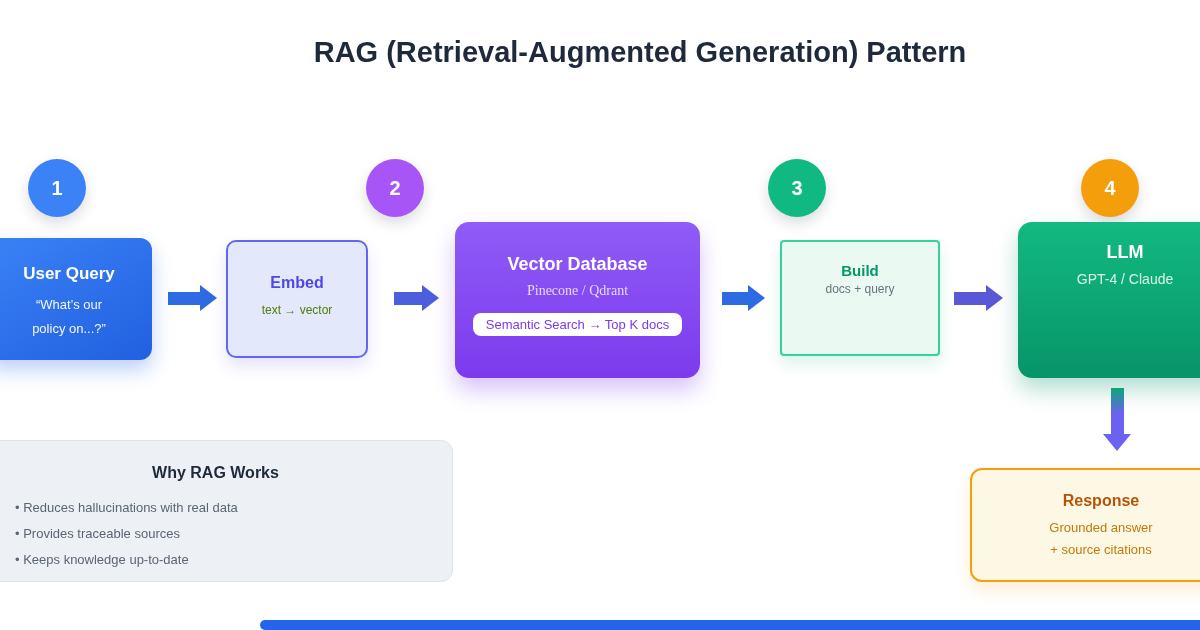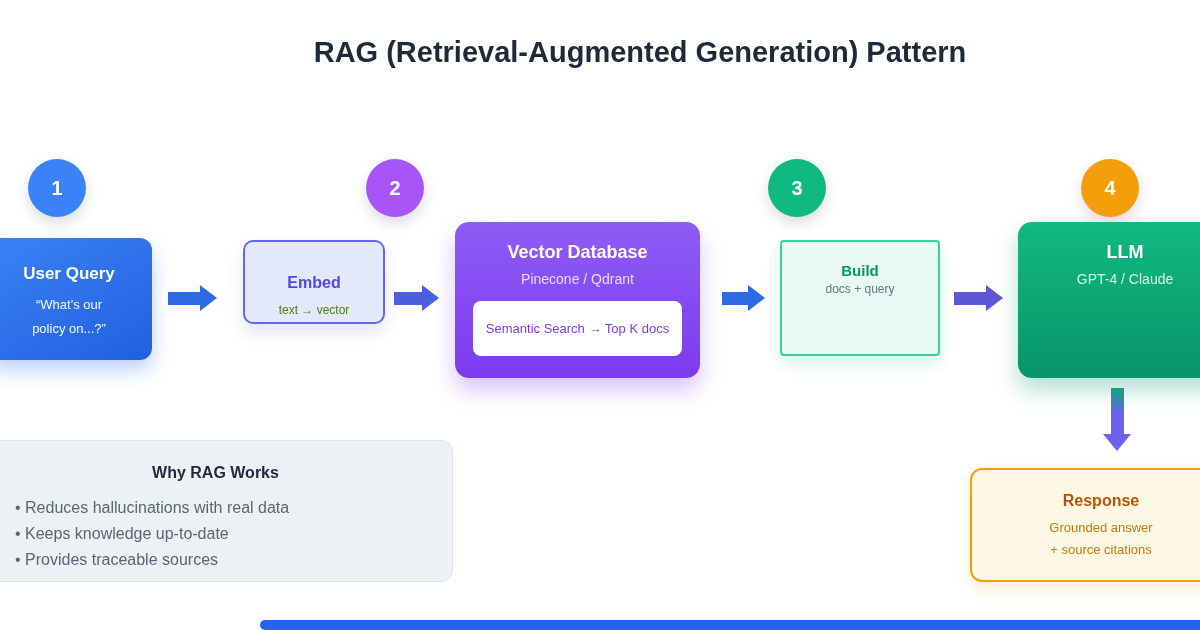--- a/index.html
+++ b/index.html
@@ -43,45 +43,45 @@
     border-radius: 12px;
     background: linear-gradient(150deg, #3b82f6 0%, #2160e0 100%);
     box-shadow: 0 10px 20px rgba(37,99,235,.30);
     color: #fff;
   }
   .uq .node-title { padding-top: 26px; font-size: 17px; font-weight: 700; }
   .uq .node-sub { margin-top: 9px; font-size: 13px; line-height: 24px; color: rgba(255,255,255,.94); }
 
   
   .embed {
-    left: 243px; top: 240px; width: 142px; height: 84px;
+    left: 226px; top: 240px; width: 142px; height: 118px;
     background: #e3e8fb;
     border: 2px solid #6366f1;
     border-radius: 10px;
     box-shadow: 0 8px 16px rgba(99,102,241,.18);
   }
   .embed .node-title { padding-top: 32px; font-size: 16px; font-weight: 700; color: #4f46e5; }
   .embed .node-sub { margin-top: 11px; font-size: 12px; color: #4d7c0f; }
 
   
   .vdb {
     left: 455px; top: 222px; width: 245px; height: 156px;
     border-radius: 14px;
     background: linear-gradient(180deg, #8f5cf7 0%, #7c3aed 100%);
     box-shadow: 0 12px 22px rgba(124,58,237,.30);
     color: #fff;
   }
-  .vdb .node-title { padding-top: 20px; font-size: 18px; font-weight: 700; }
-  .vdb .node-sub { margin-top: 8px; font-size: 14px; color: #e6d9ff; }
+  .vdb .node-title { padding-top: 32px; font-size: 18px; font-weight: 700; }
+  .vdb .node-sub { margin-top: 8px; font-size: 14px; color: #e6d9ff; font-family: Liberation Serif, serif; }
   .pill {
     display: inline-block;
     margin-top: 14px;
     background: #ffffff;
     border-radius: 8px;
-    padding: 20px 13px;
+    padding: 4px 13px;
     font-size: 13px;
   }
   .vdb .pill { color: #7c3aed; }
 
   
   .bc {
     left: 780px; top: 240px; width: 160px; height: 116px;
     background: #eafaf3;
     border: 2px solid #34d399;
     border-radius: 4px;
@@ -123,21 +123,21 @@
     border-radius: 12px;
   }
   .why-title {
     padding-top: 23px;
     text-align: center;
     font-size: 16px;
     font-weight: 700;
     color: #1e293b;
   }
   .why-list { margin-top: 13px; padding-left: 36px; text-align: left; }
-  .why-list div { font-size: 16px; color: #5b6474; line-height: 26px; }
+  .why-list div { font-size: 13px; color: #5b6474; line-height: 26px; }
 
   
   .harrow { position: absolute; display: flex; align-items: center; }
   .harrow i { display: block; }
   .harrow .bar { height: 13px; }
   .harrow .head { width: 0; height: 0; border-top: 13px solid transparent; border-bottom: 13px solid transparent; }
   .a1 { left: 168px; top: 285px; }
   .a1 .bar { width: 32px; background: #2e6ae2; }
   .a1 .head { border-left: 17px solid #2e6ae2; }
   .a2 { left: 394px; top: 285px; }
@@ -238,20 +238,20 @@
     <div class="node-sub">
       <div>Grounded answer</div>
       <div>+ source citations</div>
     </div>
   </div>
 
   <div class="why">
     <div class="why-title">Why RAG Works</div>
     <div class="why-list">
       <div>• Reduces hallucinations with real data</div>
+      <div>• Provides traceable sources</div>
       <div>• Keeps knowledge up-to-date</div>
-      <div>• Provides traceable sources</div>
     </div>
   </div>
 
   <div class="footer-bar"></div>
 
 </div>
 
 </body></html>

